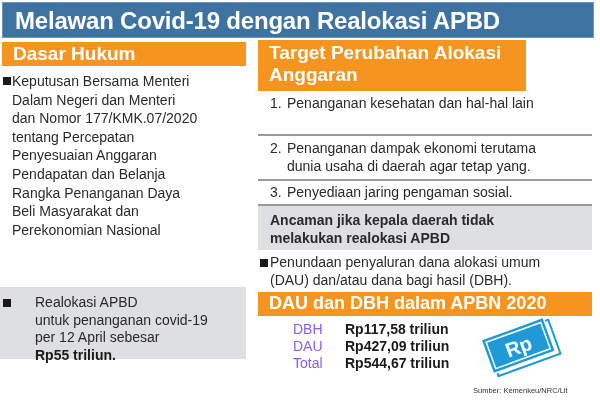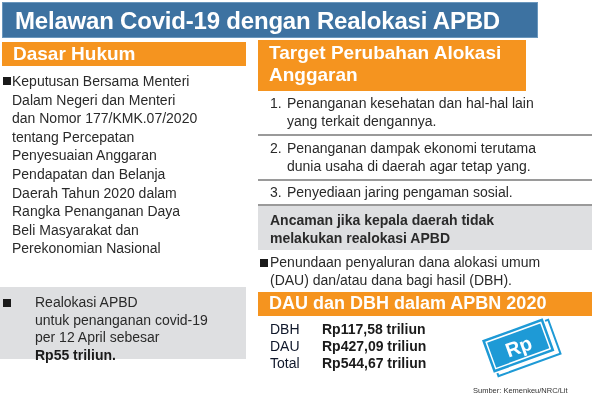--- a/index.html
+++ b/index.html
@@ -1,19 +1,19 @@
 <!DOCTYPE html>
 <html><head>
 <meta charset="utf-8">
 <style>
   * { box-sizing: border-box; margin: 0; padding: 0; }
   html, body { width: 600px; height: 400px; background: #ffffff; overflow: hidden; }
   body { position: relative; font-family: "Liberation Sans", sans-serif; color: #222; }
 
-  .title-bar { position: absolute; left: 2px; top: 2px; width: 536px; height: 36px;
+  .title-bar { position: absolute; left: 2px; top: 2px; width: 592px; height: 36px;
     background: #3d72a1; border: 1px solid #6a97bd; }
   .title-bar span { position: absolute; left: 12px; top: 4px; font-size: 24px; font-weight: bold;
     color: #fff; letter-spacing: -0.2px; white-space: nowrap; }
 
   .orange-head { position: absolute; background: #f5941f; color: #fff; font-weight: bold; }
   .left-head { left: 2px; top: 42px; width: 244px; height: 24px; }
   .left-head span { position: absolute; left: 11px; top: 1px; font-size: 19px; }
   .right-head { left: 258px; top: 40px; width: 268px; height: 51px; }
   .right-head span { position: absolute; left: 11px; top: 2px; font-size: 19px; line-height: 22px; width: 320px; }
 
@@ -35,21 +35,21 @@
   .right-gray { left: 258px; top: 204px; width: 334px; height: 46px; border-top: 2px solid #9a9a9a; }
   .threat-head { position: absolute; left: 270px; top: 211px; width: 318px; font-size: 14px; font-weight: bold;
     line-height: 18px; color: #2a2a2a; }
   .threat-text { position: absolute; left: 270px; top: 254px; width: 325px; font-size: 14px; line-height: 17.5px; color: #2a2a2a; }
 
   .dau-head { left: 258px; top: 292px; width: 334px; height: 24px; padding-left: 48px; }
   .dau-head span { position: absolute; left: 11px; top: 1px; font-size: 18px; }
 
   .dau-table { position: absolute; left: 270px; top: 321px; font-size: 14px; line-height: 17px; }
   .dau-row { display: flex; }
-  .dau-row .lbl { width: 52px; color: #0f172a; }
+  .dau-row .lbl { width: 52px; color: #8b5cf6; margin-left: 23px; }
   .dau-row .val { font-weight: bold; color: #1a1a1a; }
 
   .money-icon { position: absolute; left: 478px; top: 316px; width: 90px; height: 62px; }
   .source { position: absolute; left: 455px; top: 386px; font-size: 7.5px; color: #333; white-space: nowrap; padding-left: 18px; }
 </style>
 </head>
 <body>
 
 <div class="title-bar">
   <span>Melawan Covid-19 dengan Realokasi APBD</span>
@@ -60,21 +60,20 @@
 </div>
 
 <div class="bullet" style="left:3px; top:77px;"></div>
 <div class="legal-text">
   <div>Keputusan Bersama Menteri</div>
   <div>Dalam Negeri dan Menteri</div>
   <div>dan Nomor 177/KMK.07/2020</div>
   <div>tentang Percepatan</div>
   <div>Penyesuaian Anggaran</div>
   <div>Pendapatan dan Belanja</div>
-  <div>Daerah Tahun 2020 dalam</div>
   <div>Rangka Penanganan Daya</div>
   <div>Beli Masyarakat dan</div>
   <div>Perekonomian Nasional</div>
 </div>
 
 <div class="gray-box left-gray"></div>
 <div class="bullet" style="left:3px; top:299px;"></div>
 <div class="realloc-text">
   <div>Realokasi APBD</div>
   <div>untuk penanganan covid-19</div>
@@ -82,21 +81,20 @@
   <div class="amount">Rp55 triliun.</div>
 </div>
 
 <div class="orange-head right-head">
   <span>Target Perubahan Alokasi Anggaran</span>
 </div>
 
 <div class="target-item" style="top:95px;">
   <span class="num">1.</span>
   <span class="txt">Penanganan kesehatan dan hal-hal lain</span>
-  <span class="txt">yang terkait dengannya.</span>
 </div>
 <div class="sep" style="top:134px;"></div>
 
 <div class="target-item" style="top:140px;">
   <span class="num">2.</span>
   <span class="txt">Penanganan dampak ekonomi terutama</span>
   <span class="txt">dunia usaha di daerah agar tetap yang.</span>
 </div>
 <div class="sep" style="top:179px;"></div>
 

